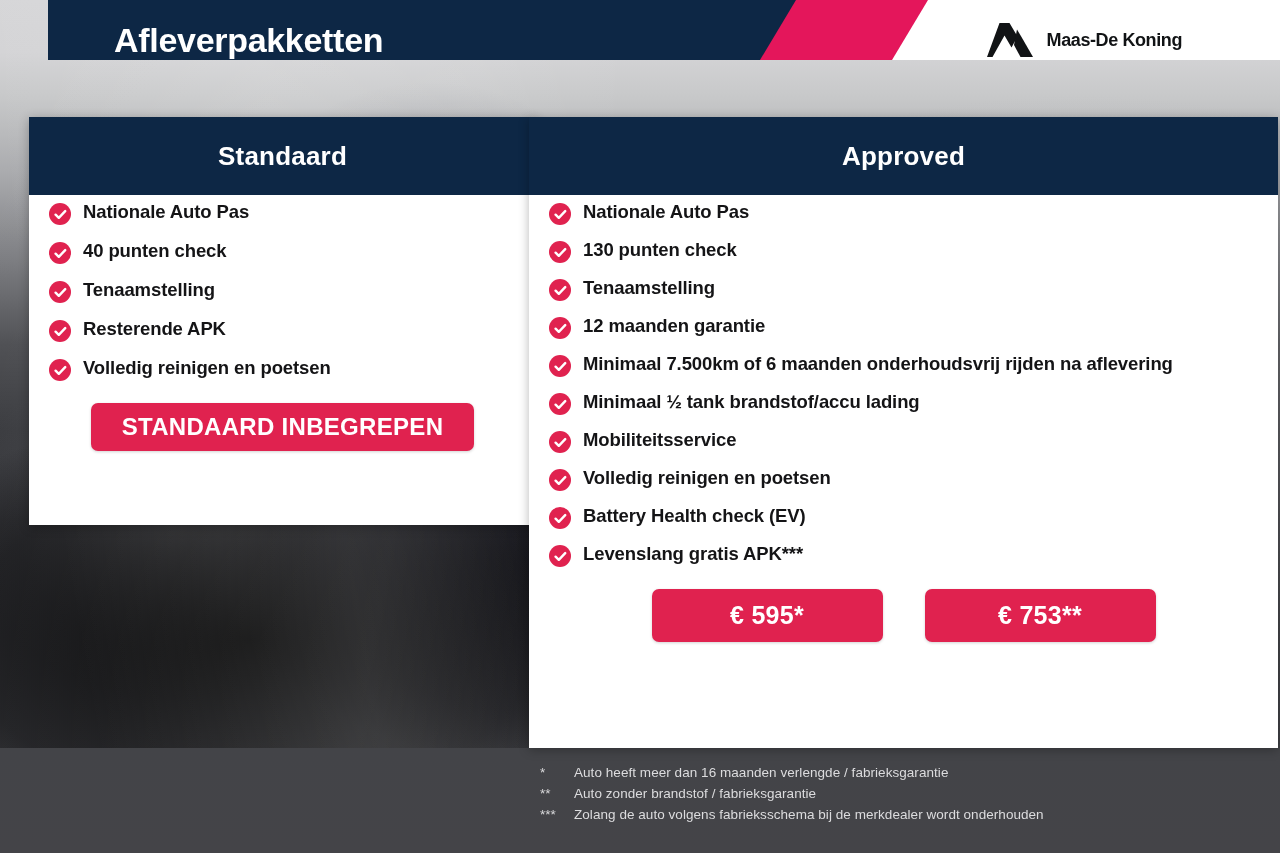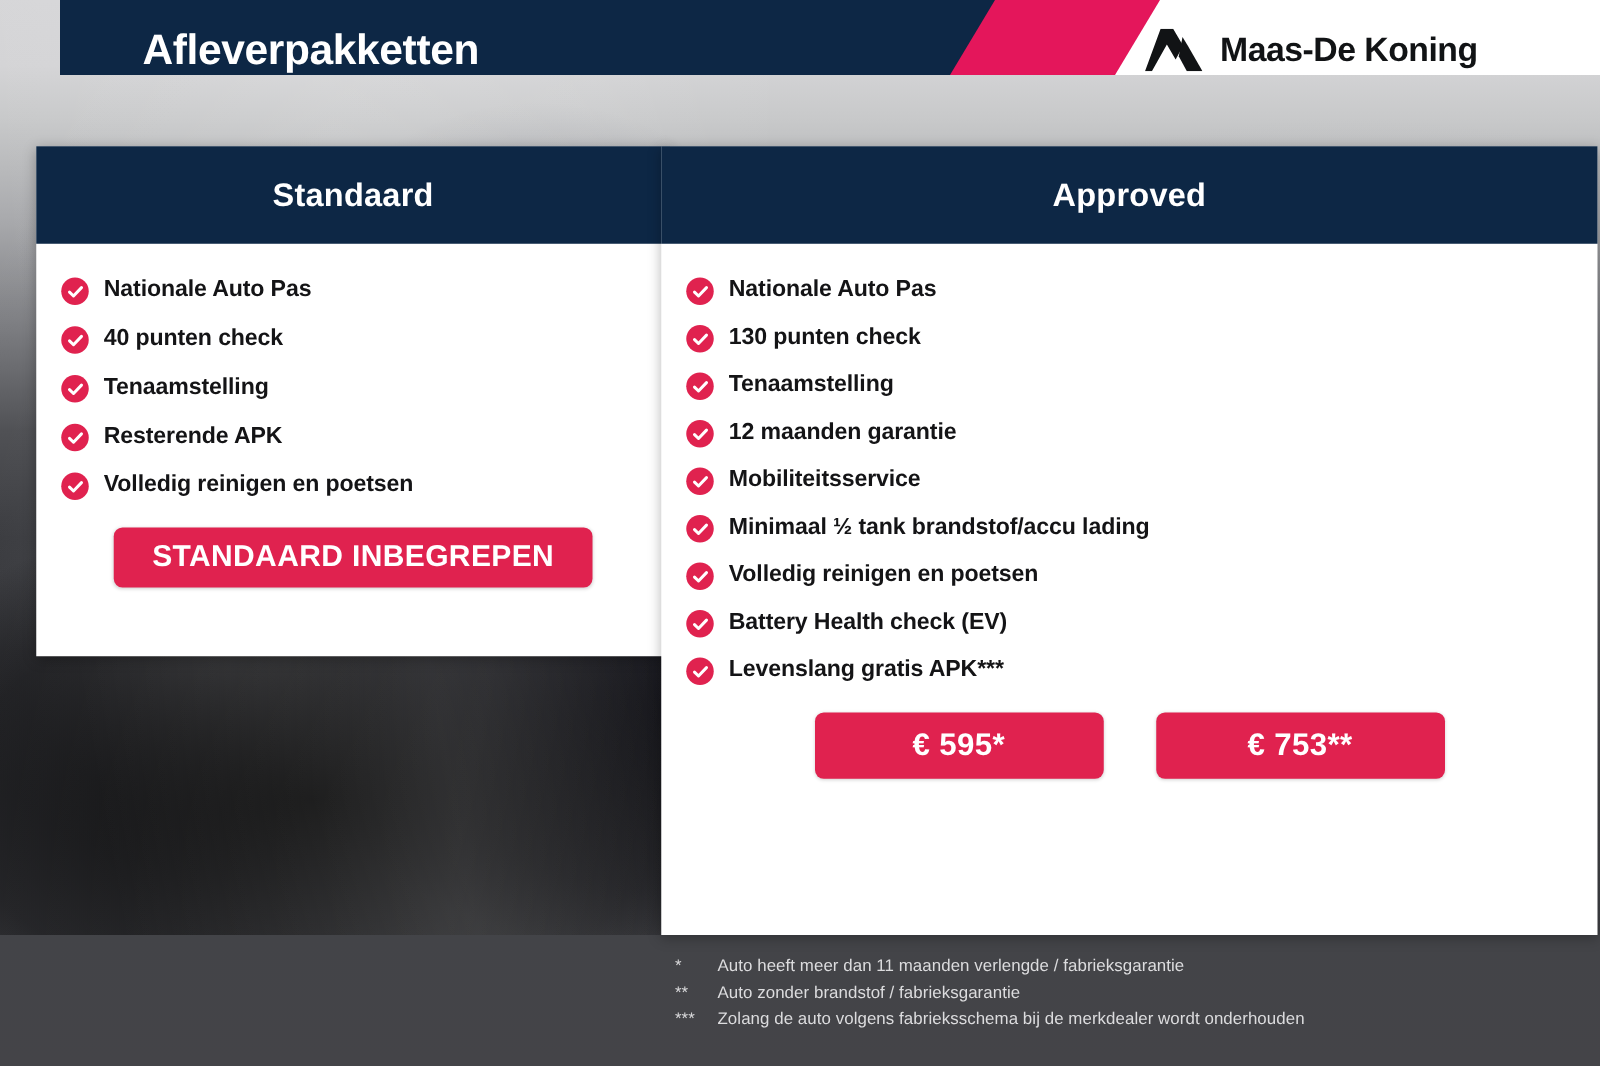--- a/index.html
+++ b/index.html
@@ -69,38 +69,38 @@
     font-size:34px; font-weight:bold;
     letter-spacing:-0.3px;
     white-space:nowrap;
   }
   .hdr-brand {
     position:absolute; right:146px; top:0; height:80px;
     display:flex; align-items:center; gap:14px;
   }
   .brand-mark { width:46px; height:34px; display:block; }
   .brand-name {
-    color:#111315; font-size:27px; font-weight:bold;
+    color:#111315; font-size:18px; font-weight:bold;
     letter-spacing:-0.4px; white-space:nowrap;
   }
 
   
   .card {
     position:absolute;
     background:#ffffff;
     box-shadow:0 2px 10px rgba(0,0,0,0.28);
   }
   .card-head {
     background:#0d2745;
     display:flex; align-items:center; justify-content:center;
     color:#ffffff;
     font-size:26px; font-weight:bold;
     letter-spacing:0.2px;
   }
-  .card-body { padding:24px 20px 0 20px; }
+  .card-body { padding:5px 20px 0 20px; }
 
   #card-standaard { left:29px; top:117px; width:507px; height:408px; }
   #card-standaard .card-head { height:78px; }
 
   #card-approved { left:485px; top:117px; width:749px; height:631px;margin-left:44px; }
   #card-approved .card-head { height:78px; }
 
   
   ul.features { list-style:none; }
   ul.features li {
@@ -277,29 +277,37 @@
               </svg>
             </span>
             <span class="feat-text">12 maanden garantie</span>
           </li>
           <li>
             <span class="check">
               <svg width="13" height="13" viewBox="0 0 13 13" aria-hidden="true">
                 <path d="M1.6 6.7 L4.8 9.8 L11.2 3.1" fill="none" stroke="#ffffff" stroke-width="2.4" stroke-linecap="round" stroke-linejoin="round"></path>
               </svg>
             </span>
+            <span class="feat-text">Minimaal 7.500km of 6 maanden onderhoudsvrij rijden na aflevering</span>
+          </li>
+          <li>
+            <span class="check">
+              <svg width="13" height="13" viewBox="0 0 13 13" aria-hidden="true">
+                <path d="M1.6 6.7 L4.8 9.8 L11.2 3.1" fill="none" stroke="#ffffff" stroke-width="2.4" stroke-linecap="round" stroke-linejoin="round"></path>
+              </svg>
+            </span>
+            <span class="feat-text">Minimaal ½ tank brandstof/accu lading</span>
+          </li>
+          <li>
+            <span class="check">
+              <svg width="13" height="13" viewBox="0 0 13 13" aria-hidden="true">
+                <path d="M1.6 6.7 L4.8 9.8 L11.2 3.1" fill="none" stroke="#ffffff" stroke-width="2.4" stroke-linecap="round" stroke-linejoin="round"></path>
+              </svg>
+            </span>
             <span class="feat-text">Mobiliteitsservice</span>
-          </li>
-          <li>
-            <span class="check">
-              <svg width="13" height="13" viewBox="0 0 13 13" aria-hidden="true">
-                <path d="M1.6 6.7 L4.8 9.8 L11.2 3.1" fill="none" stroke="#ffffff" stroke-width="2.4" stroke-linecap="round" stroke-linejoin="round"></path>
-              </svg>
-            </span>
-            <span class="feat-text">Minimaal ½ tank brandstof/accu lading</span>
           </li>
           <li>
             <span class="check">
               <svg width="13" height="13" viewBox="0 0 13 13" aria-hidden="true">
                 <path d="M1.6 6.7 L4.8 9.8 L11.2 3.1" fill="none" stroke="#ffffff" stroke-width="2.4" stroke-linecap="round" stroke-linejoin="round"></path>
               </svg>
             </span>
             <span class="feat-text">Volledig reinigen en poetsen</span>
           </li>
           <li>
@@ -322,21 +330,21 @@
       <div class="price-row" id="price-row">
           <button class="btn-pink btn-price">€ 595*</button>
           <button class="btn-pink btn-price">€ 753**</button>
         </div>
     </div>
   </div>
 
   <div class="footnotes" id="footnotes">
       <div class="fn-row">
         <span class="fn-mark">*</span>
-        <span class="fn-txt">Auto heeft meer dan 11 maanden verlengde / fabrieksgarantie</span>
+        <span class="fn-txt">Auto heeft meer dan 16 maanden verlengde / fabrieksgarantie</span>
       </div>
       <div class="fn-row">
         <span class="fn-mark">**</span>
         <span class="fn-txt">Auto zonder brandstof / fabrieksgarantie</span>
       </div>
       <div class="fn-row">
         <span class="fn-mark">***</span>
         <span class="fn-txt">Zolang de auto volgens fabrieksschema bij de merkdealer wordt onderhouden</span>
       </div>
     </div>

